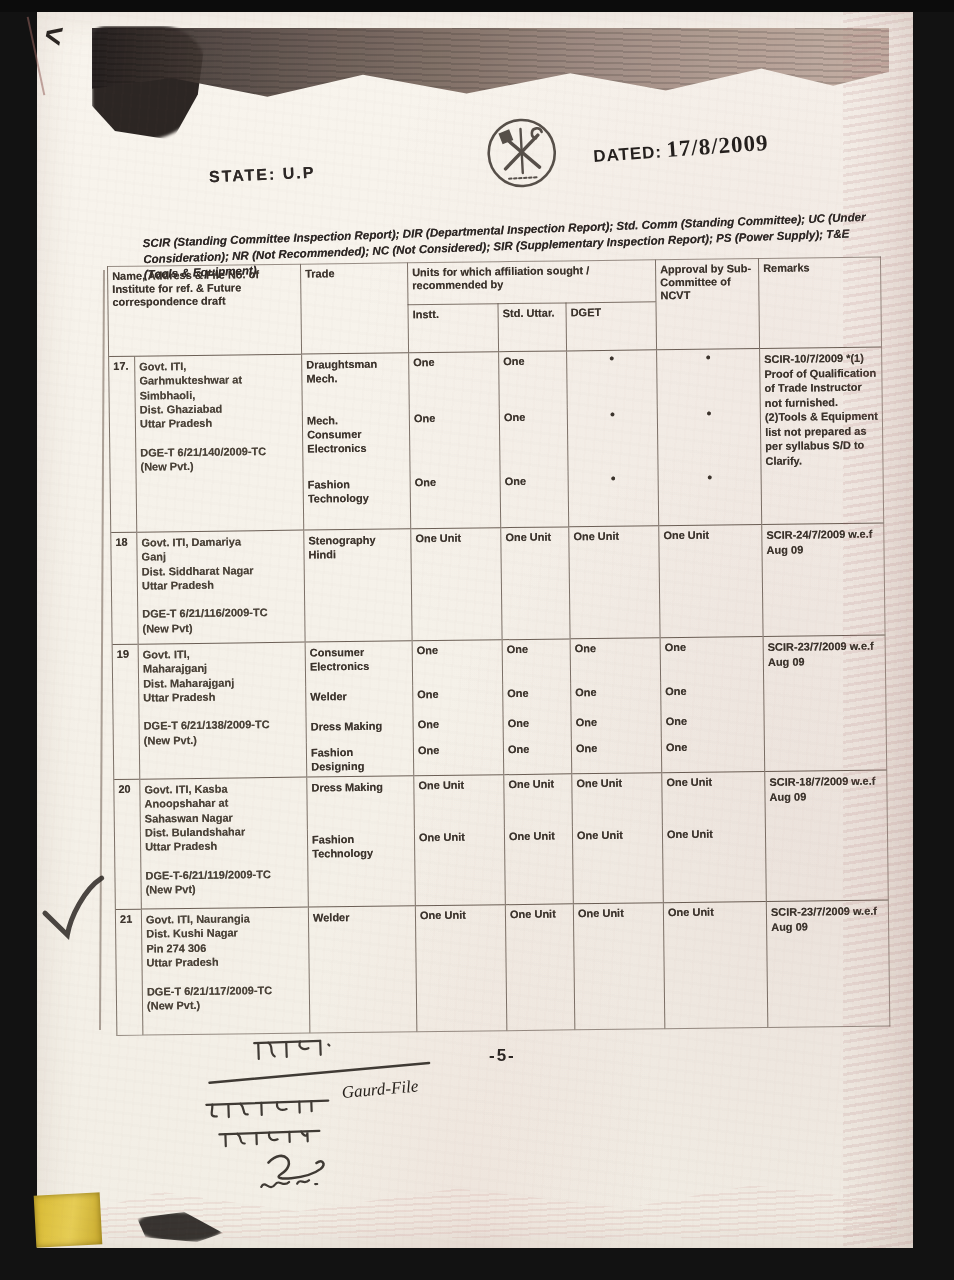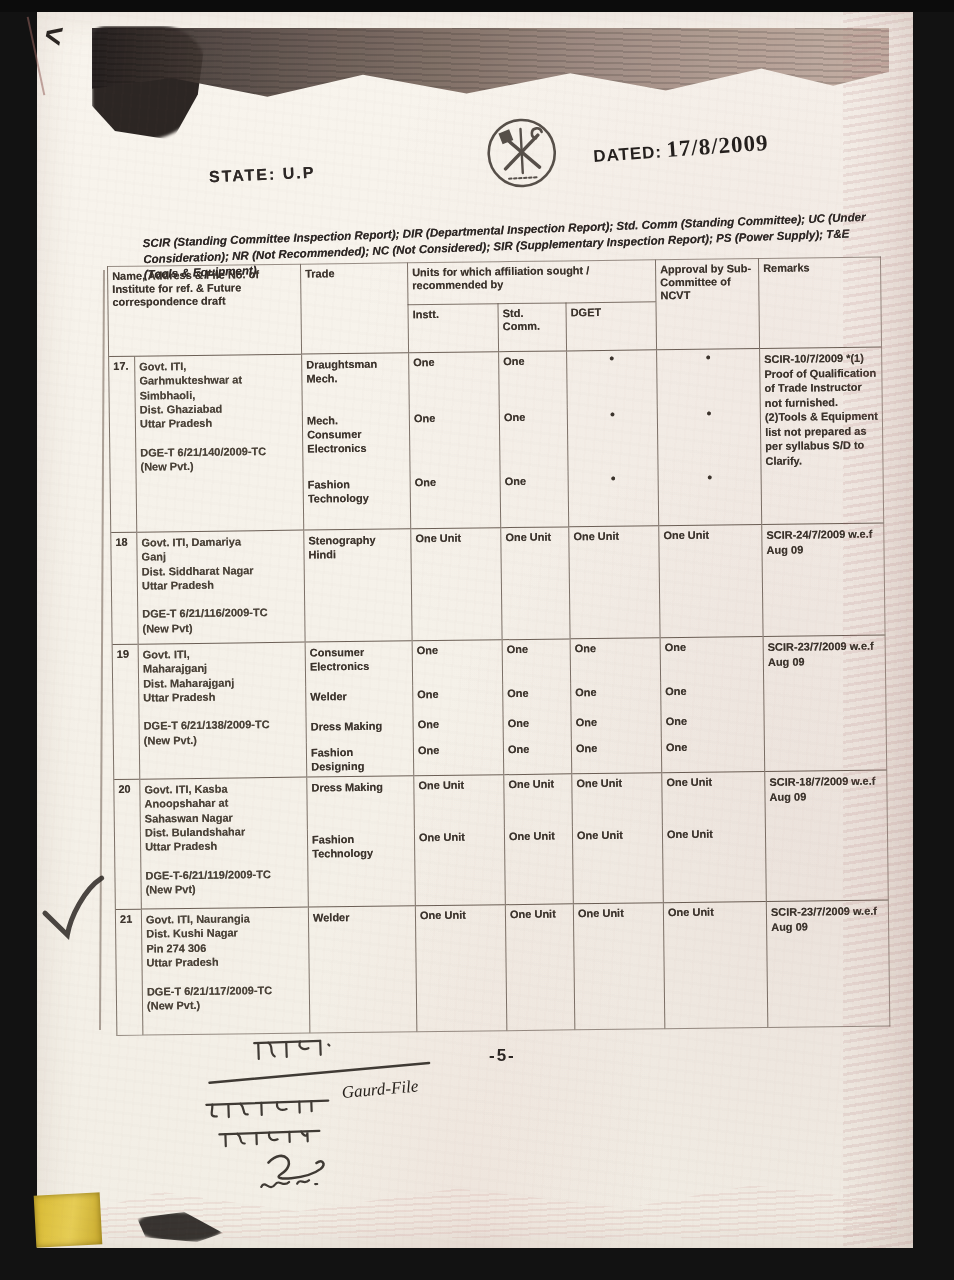--- a/index.html
+++ b/index.html
@@ -180,21 +180,21 @@
     <thead>
       <tr style="height:42px">
         <th colspan="2" rowspan="2">Name, Address &amp; File No. of Institute for ref. &amp; Future correspondence draft</th>
         <th rowspan="2">Trade</th>
         <th colspan="3" class="hdr-units">Units for which affiliation sought / recommended by</th>
         <th rowspan="2">Approval by Sub- Committee of NCVT</th>
         <th rowspan="2">Remarks</th>
       </tr>
       <tr class="sub" style="height:48px">
         <th>Instt.</th>
-        <th>Std. Comm.</th>
+        <th>Std. Uttar.</th>
         <th>DGET</th>
       </tr>
     </thead>
     <tbody>
         <tr class="group-start" style="height: 56px;">
           <td class="num-cell" rowspan="3">17.</td>
           <td class="name-cell" rowspan="3">Govt. ITI,
 Garhmukteshwar at
 Simbhaoli,
 Dist. Ghaziabad

